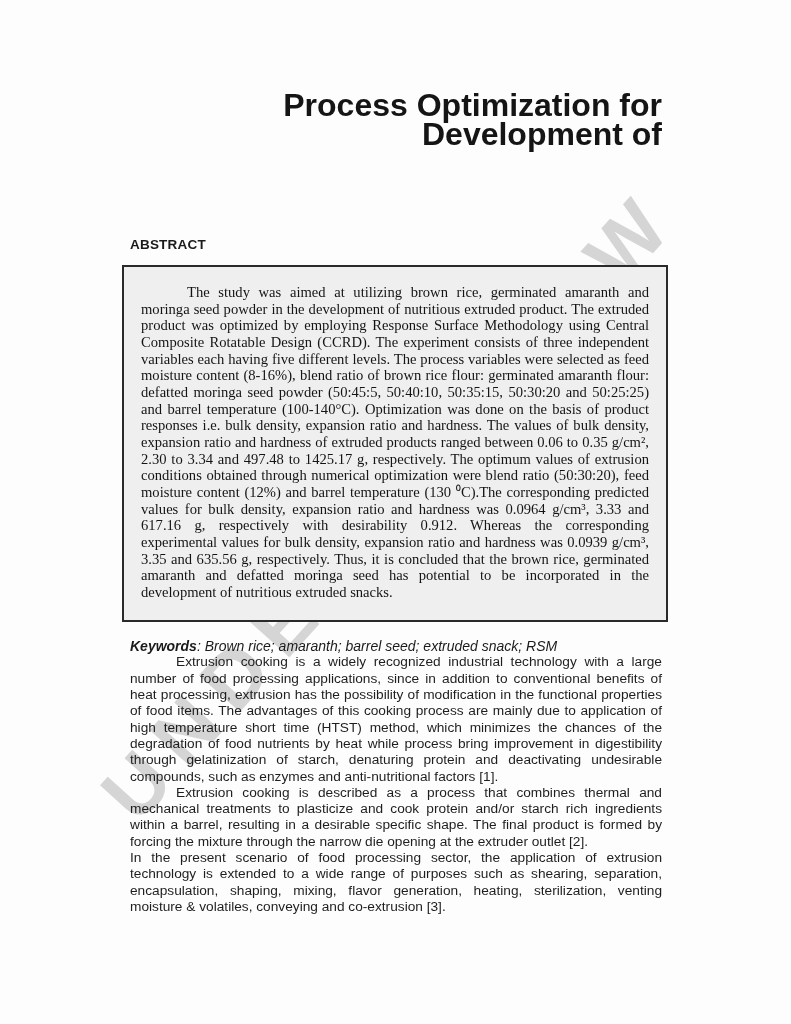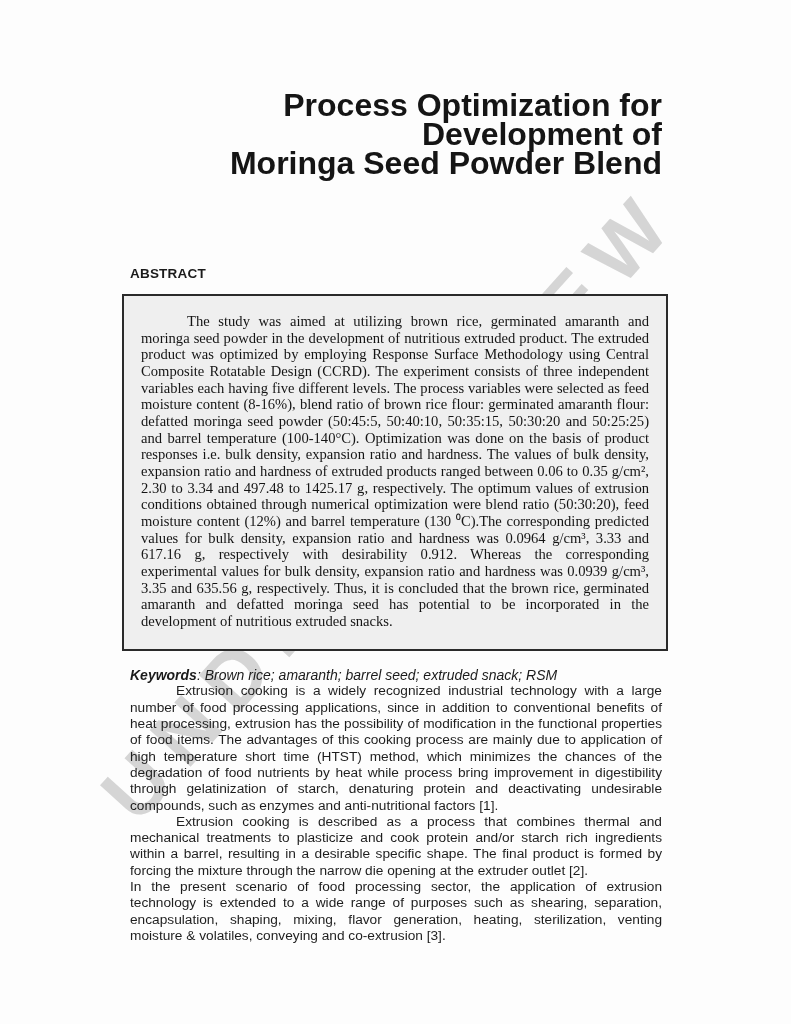--- a/index.html
+++ b/index.html
@@ -97,21 +97,20 @@
 <body>
 
 <div class="page">
 
   <div class="watermark">UNDER REVIEW</div>
 
   <div class="content">
 
     <div class="title">
       <div>Process Optimization for Development of</div>
-      <div>Moringa Seed Powder Blend</div>
     </div>
 
     <div class="abstract-heading">ABSTRACT</div>
 
     <div class="abstract-box">
       <p>The study was aimed at utilizing brown rice, germinated amaranth and moringa seed powder in the development of nutritious extruded product. The extruded product was optimized by employing Response Surface Methodology using Central Composite Rotatable Design (CCRD). The experiment consists of three independent variables each having five different levels. The process variables were selected as feed moisture content (8-16%), blend ratio of brown rice flour: germinated amaranth flour: defatted moringa seed powder (50:45:5, 50:40:10, 50:35:15, 50:30:20 and 50:25:25) and barrel temperature (100-140°C). Optimization was done on the basis of product responses i.e. bulk density, expansion ratio and hardness. The values of bulk density, expansion ratio and hardness of extruded products ranged between 0.06 to 0.35 g/cm², 2.30 to 3.34 and 497.48 to 1425.17 g, respectively. The optimum values of extrusion conditions obtained through numerical optimization were blend ratio (50:30:20), feed moisture content (12%) and barrel temperature (130 ⁰C).The corresponding predicted values for bulk density, expansion ratio and hardness was 0.0964 g/cm³, 3.33 and 617.16 g, respectively with desirability 0.912. Whereas the corresponding experimental values for bulk density, expansion ratio and hardness was 0.0939 g/cm³, 3.35 and 635.56 g, respectively. Thus, it is concluded that the brown rice, germinated amaranth and defatted moringa seed has potential to be incorporated in the development of nutritious extruded snacks.</p>
     </div>
 
     <div class="keywords">
       <span class="kw-label">Keywords</span><span>: Brown rice; amaranth; barrel seed; extruded snack; RSM</span>

